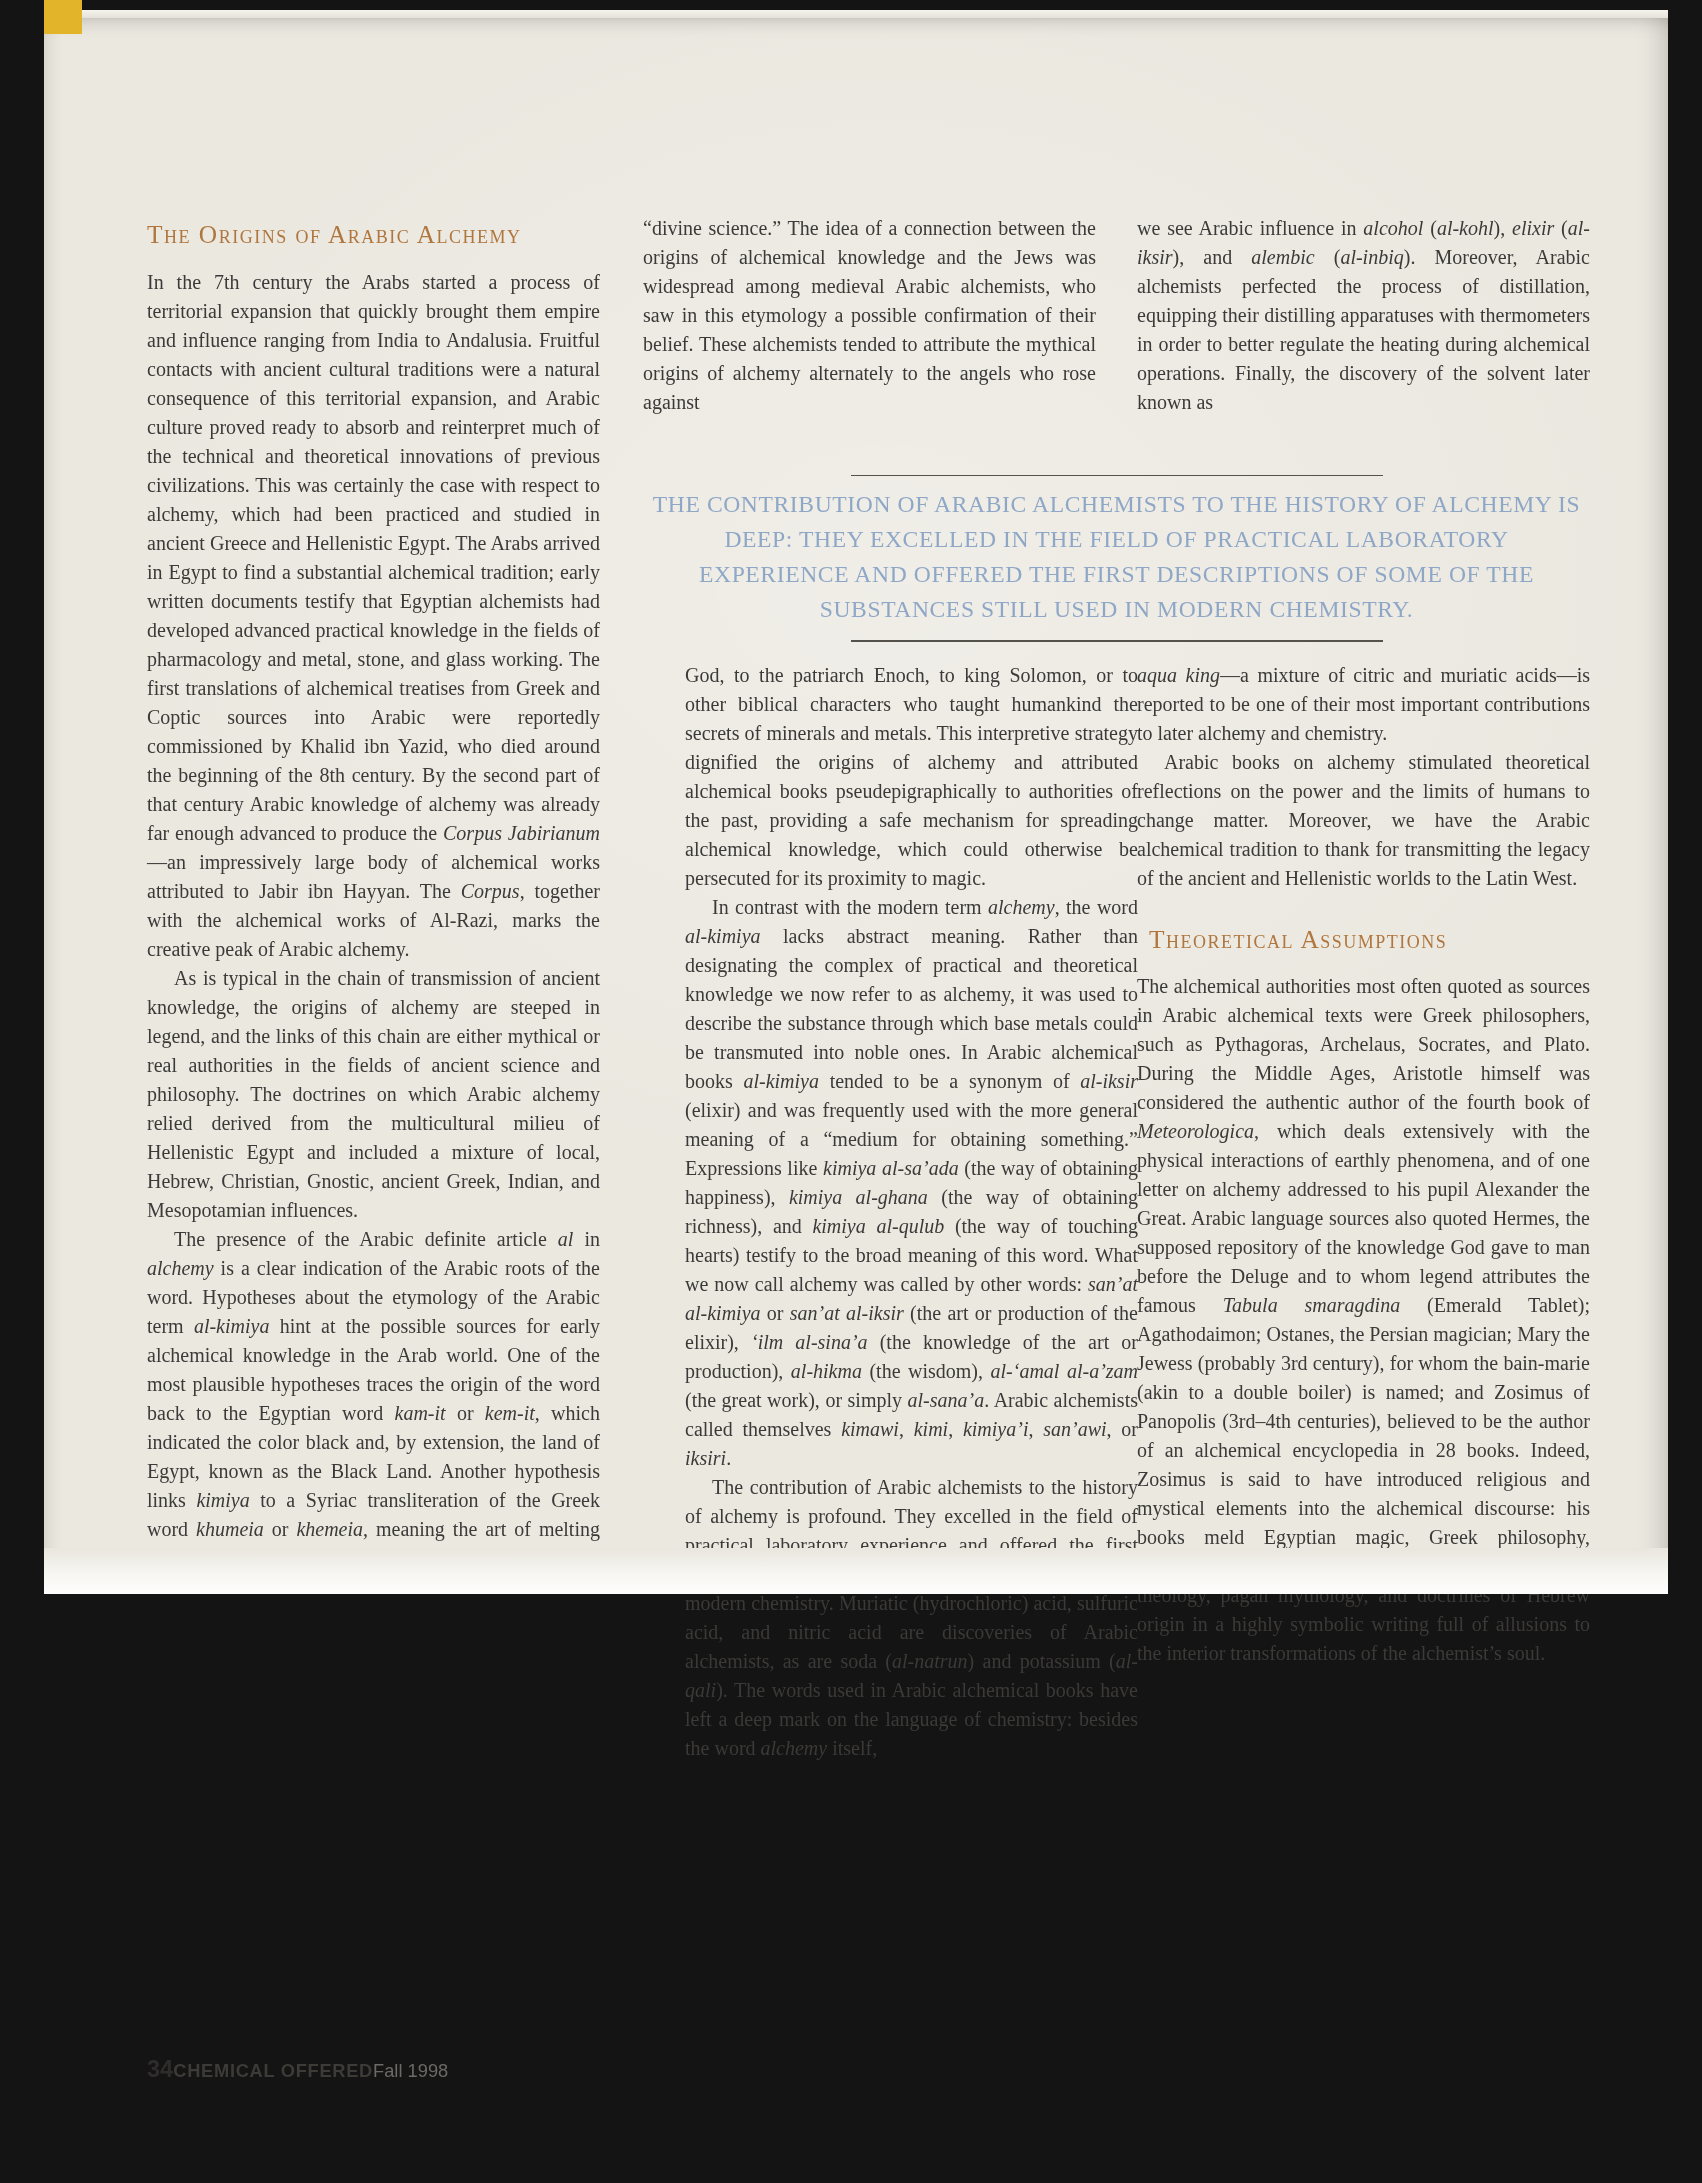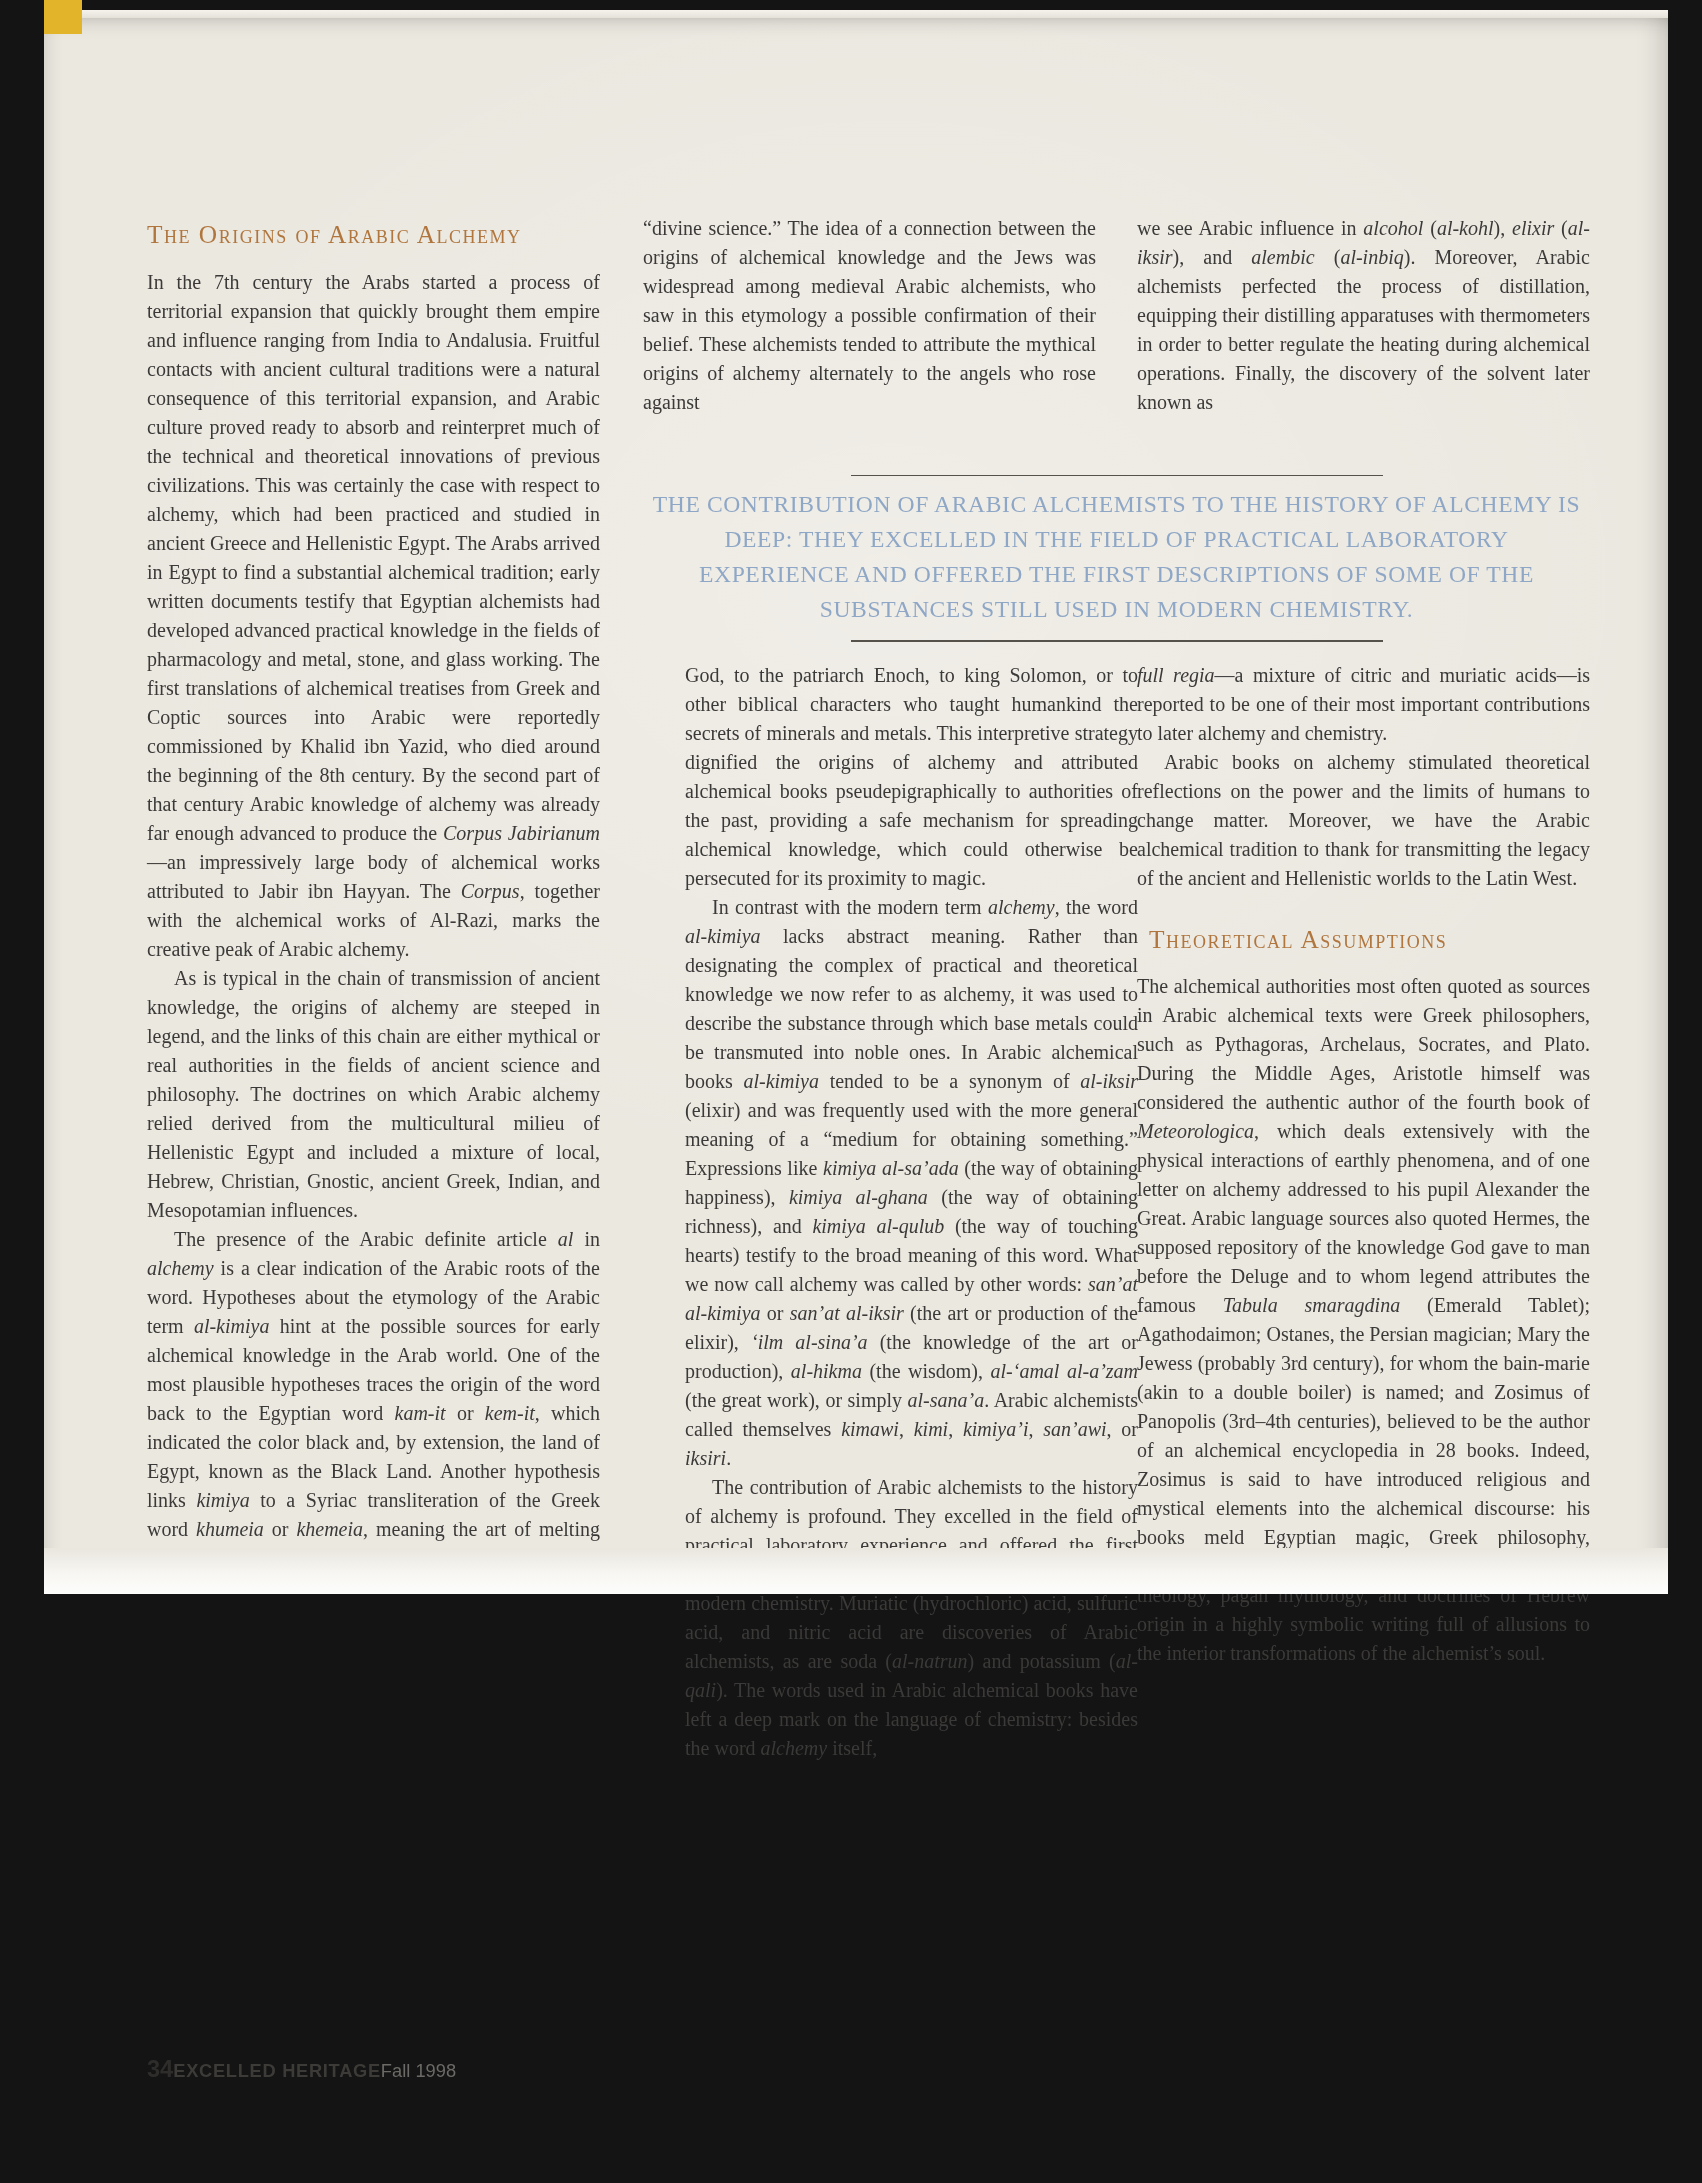--- a/index.html
+++ b/index.html
@@ -128,29 +128,29 @@
     <div class="pq-rule"></div>
   </div>
 
   <div class="col" id="col2-bottom">
     <p>God, to the patriarch Enoch, to king Solomon, or to other biblical characters who taught humankind the secrets of minerals and metals. This interpretive strategy dignified the origins of alchemy and attributed alchemical books pseudepigraphically to authorities of the past, providing a safe mechanism for spreading alchemical knowledge, which could otherwise be persecuted for its proximity to magic.</p>
     <p class="indent">In contrast with the modern term <i>alchemy</i>, the word <i>al-kimiya</i> lacks abstract meaning. Rather than designating the complex of practical and theoretical knowledge we now refer to as alchemy, it was used to describe the substance through which base metals could be transmuted into noble ones. In Arabic alchemical books <i>al-kimiya</i> tended to be a synonym of <i>al-iksir</i> (elixir) and was frequently used with the more general meaning of a “medium for obtaining something.” Expressions like <i>kimiya al-sa’ada</i> (the way of obtaining happiness), <i>kimiya al-ghana</i> (the way of obtaining richness), and <i>kimiya al-qulub</i> (the way of touching hearts) testify to the broad meaning of this word. What we now call alchemy was called by other words: <i>san’at al-kimiya</i> or <i>san’at al-iksir</i> (the art or production of the elixir), <i>‘ilm al-sina’a</i> (the knowledge of the art or production), <i>al-hikma</i> (the wisdom), <i>al-‘amal al-a’zam</i> (the great work), or simply <i>al-sana’a</i>. Arabic alchemists called themselves <i>kimawi</i>, <i>kimi</i>, <i>kimiya’i</i>, <i>san’awi</i>, or <i>iksiri</i>.</p>
     <p class="indent">The contribution of Arabic alchemists to the history of alchemy is profound. They excelled in the field of practical laboratory experience and offered the first descriptions of some of the substances still used in modern chemistry. Muriatic (hydrochloric) acid, sulfuric acid, and nitric acid are discoveries of Arabic alchemists, as are soda (<i>al-natrun</i>) and potassium (<i>al-qali</i>). The words used in Arabic alchemical books have left a deep mark on the language of chemistry: besides the word <i>alchemy</i> itself,</p>
   </div>
 
   <div class="col" id="col3-bottom">
-    <p><i>full regia</i>—a mixture of citric and muriatic acids—is reported to be one of their most important contributions to later alchemy and chemistry.</p>
+    <p><i>aqua king</i>—a mixture of citric and muriatic acids—is reported to be one of their most important contributions to later alchemy and chemistry.</p>
     <p class="indent">Arabic books on alchemy stimulated theoretical reflections on the power and the limits of humans to change matter. Moreover, we have the Arabic alchemical tradition to thank for transmitting the legacy of the ancient and Hellenistic worlds to the Latin West.</p>
     <h2 class="section-heading inner">Theoretical Assumptions</h2>
     <p>The alchemical authorities most often quoted as sources in Arabic alchemical texts were Greek philosophers, such as Pythagoras, Archelaus, Socrates, and Plato. During the Middle Ages, Aristotle himself was considered the authentic author of the fourth book of <i>Meteorologica</i>, which deals extensively with the physical interactions of earthly phenomena, and of one letter on alchemy addressed to his pupil Alexander the Great. Arabic language sources also quoted Hermes, the supposed repository of the knowledge God gave to man before the Deluge and to whom legend attributes the famous <i>Tabula smaragdina</i> (Emerald Tablet); Agathodaimon; Ostanes, the Persian magician; Mary the Jewess (probably 3rd century), for whom the bain-marie (akin to a double boiler) is named; and Zosimus of Panopolis (3rd–4th centuries), believed to be the author of an alchemical encyclopedia in 28 books. Indeed, Zosimus is said to have introduced religious and mystical elements into the alchemical discourse: his books meld Egyptian magic, Greek philosophy, Neoplatonism, Babylonian astrology, Christian theology, pagan mythology, and doctrines of Hebrew origin in a highly symbolic writing full of allusions to the interior transformations of the alchemist’s soul.</p>
   </div>
 
   <div id="footer">
     <span class="page-num">34</span>
-    <span class="mag">EXCELLED HERITAGE</span>
+    <span class="mag">CHEMICAL OFFERED</span>
     <span class="issue">Fall 1998</span>
   </div>
 
   <div class="page-bottom-edge"></div>
 </div>
 
 <div class="corner-accent"></div>
 
 
 </body></html>

